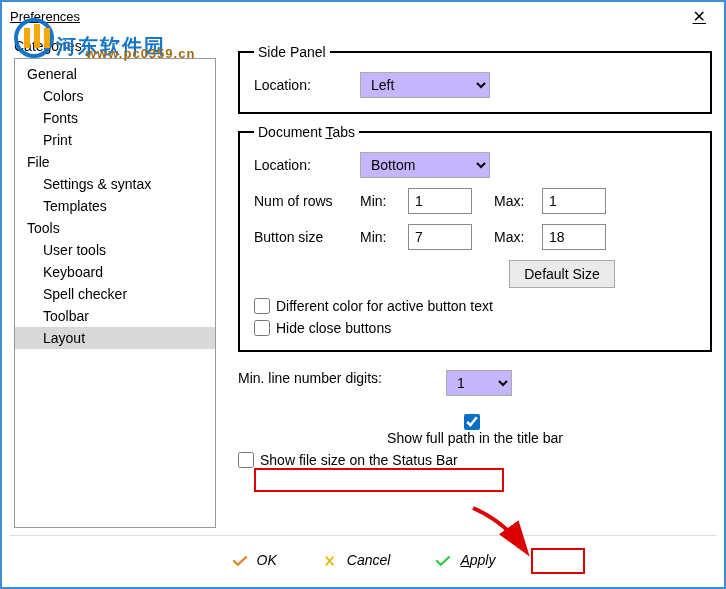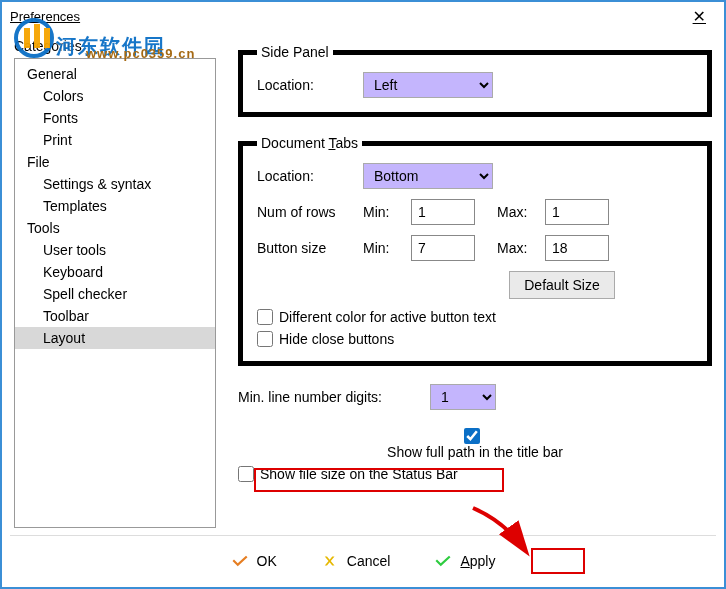--- a/index.html
+++ b/index.html
@@ -9,42 +9,42 @@
 .close-btn { font-size: 16px; padding: 0 10px; cursor: default; font-family: Arial, sans-serif; }
 .content { display: flex; padding: 8px 12px 0 12px; height: 505px; }
 .left-panel { width: 202px; }
 .left-label { font-size: 14px; margin-bottom: 4px; }
 .tree { border: 1px solid #999; height: 470px; background: #fff; padding: 4px 0; overflow: hidden; }
 .tree-item { padding: 3px 8px; cursor: default; font-size: 14px; }
 .tree-item.level1 { padding-left: 12px; }
 .tree-item.level2 { padding-left: 28px; }
 .tree-item.selected { background: #d8d8d8; }
 .right-panel { flex: 1; padding-left: 22px; padding-top: 6px; }
-fieldset { border: 5px solid #000000; margin-bottom: 18px; padding: 12px 14px 14px 14px; }
+fieldset { border: 2px solid #000000; margin-bottom: 10px; padding: 12px 14px 14px 14px; }
 legend { padding: 0 4px; font-size: 14px; }
 .row { display: flex; align-items: center; margin-bottom: 10px; }
 .row:last-child { margin-bottom: 0; }
 .lbl { width: 106px; font-size: 14px; }
 .lbl-sm { width: 48px; font-size: 14px; }
 select { border: 1px solid #aaa; background: #c4b5fd; padding: 3px 6px; font-size: 14px; height: 26px; }
 select.wide { width: 130px; }
 input[type="text"].num { width: 64px; border: 1px solid #888; padding: 3px 6px; font-size: 14px; height: 26px; }
 .btn-default { background: #eaeaea; border: 1px solid #aaa; padding: 5px 14px; font-size: 14px; }
 .gap { width: 22px; }
 .chk-row { display: flex; align-items: center; margin-top: 6px; }
 .chk-row input { width: 16px; height: 16px; margin-right: 6px; }
-.digits-row { display: flex; align-items: center; margin-top: 18px; }
+.digits-row { display: flex; margin-top: 18px; gap: 16px; }
 .digits-row .dlbl { width: 192px; }
 .digits-row select { width: 66px; }
 .redbox1 { border: 2px solid #d00; position: absolute; left: 252px; top: 466px; width: 250px; height: 24px; pointer-events: none; }
 .redbox2 { border: 2px solid #d00; position: absolute; left: 529px; top: 546px; width: 54px; height: 26px; pointer-events: none; }
 .arrow { position: absolute; left: 463px; top: 500px; pointer-events: none; }
 .divider { border-top: 1px solid #ddd; margin: 0 8px; }
 .bottom-bar { display: flex; justify-content: center; align-items: center; gap: 20px; padding: 12px 0; }
-.bar-item { display: flex; align-items: center; gap: 8px; padding: 4px 12px; }
+.bar-item { display: flex; gap: 8px; padding: 4px 12px; font-style: italic; }
 .icon { width: 18px; height: 18px; display: inline-block; }
 .watermark { position: absolute; left: 6px; top: 12px; pointer-events: none; opacity: 0.95; }
 .watermark .logo-circle { width: 40px; height: 40px; border: 4px solid #0b6fc6; border-radius: 50%; position: absolute; left: 6px; top: 4px; }
 .watermark .logo-bar { position: absolute; background: #f6a400; }
 .watermark-text { position: absolute; left: 48px; top: 19px; font-size: 20px; font-weight: bold; color: #0b6fc6; letter-spacing: 2px; white-space: nowrap; text-shadow: 0 0 2px #fff; }
 .watermark-url { position: absolute; left: 48px; top: 32px; font-size: 13px; color: #a16207; font-weight: bold; letter-spacing: 1px; margin-left: 30px; }
 </style>
 </head>
 <body>
 

